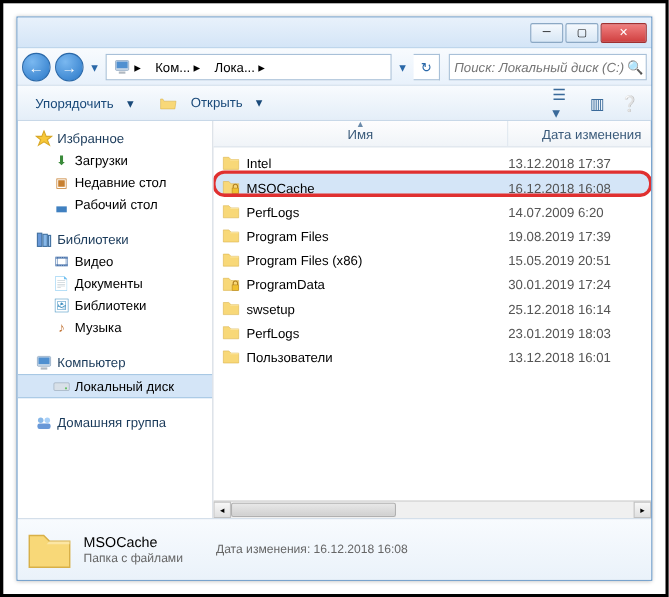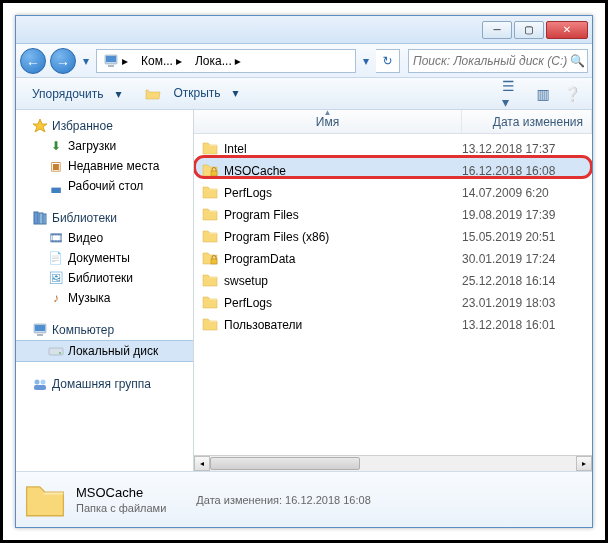--- a/index.html
+++ b/index.html
@@ -153,21 +153,21 @@
                 <use href="#star"></use>
               </svg>
           <span>Избранное</span>
         </div>
         <div class="sideitem">
               <span class="ico" style="color:#3a8a3a">⬇</span>
               <span>Загрузки</span>
             </div>
         <div class="sideitem">
               <span class="ico" style="color:#c88030">▣</span>
-              <span>Недавние места</span>
+              <span>Недавние стол</span>
             </div>
         <div class="sideitem">
               <span class="ico" style="color:#4080c0">▃</span>
               <span>Рабочий стол</span>
             </div>
       </div>
       <div class="sidegroup">
         <div class="sidehead">
           <svg class="ico" viewBox="0 0 16 16">
                 <use href="#library"></use>

